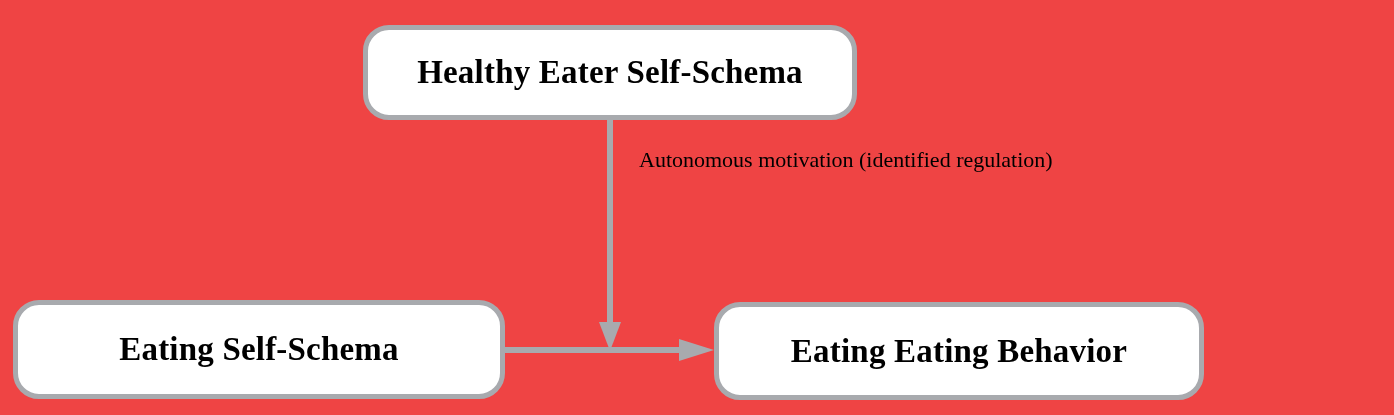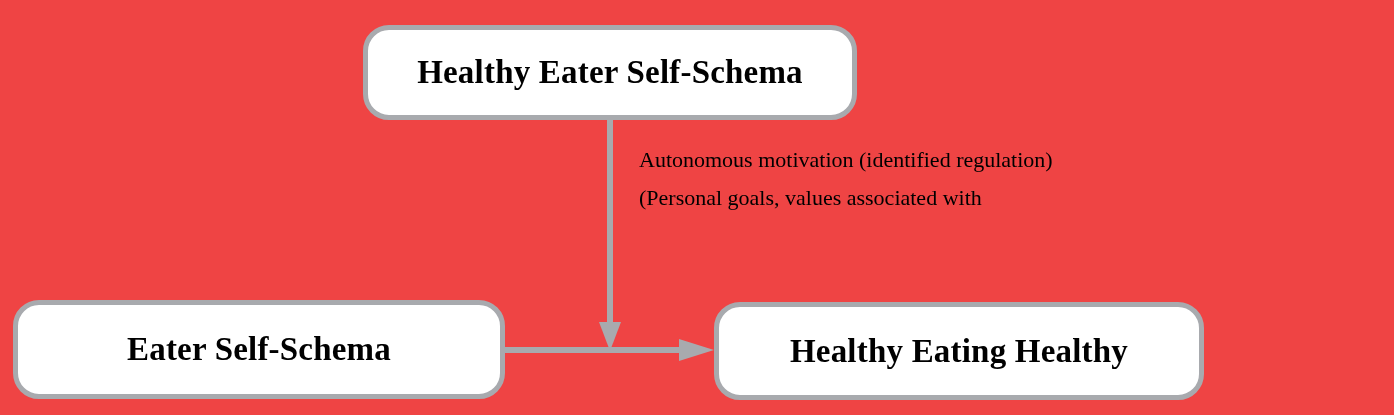--- a/index.html
+++ b/index.html
@@ -98,25 +98,24 @@
       <line x1="505" y1="350" x2="683" y2="350" stroke="#a8aaae" stroke-width="6"></line>
       <polygon points="679,339 679,361 714,350" fill="#a8aaae"></polygon>
     </g>
   </svg>
 
   <div class="concept-box" id="box-healthy-eater-self-schema">
     <span class="concept-box-label">Healthy Eater Self-Schema</span>
   </div>
 
   <div class="concept-box" id="box-trait-self-schema">
-    <span class="concept-box-label">Eater Self-Schema</span>
+    <span class="concept-box-label">Eating Self-Schema</span>
   </div>
 
   <div class="concept-box" id="box-healthy-eating-behavior">
-    <span class="concept-box-label">Healthy Eating Healthy</span>
+    <span class="concept-box-label">Eating Eating Behavior</span>
   </div>
 
   <div id="annotation-block">
     <div class="annotation-line">Autonomous motivation (identified regulation)</div>
-    <div class="annotation-line">(Personal goals, values associated with</div>
   </div>
 
 </div>
 
 </body></html>

